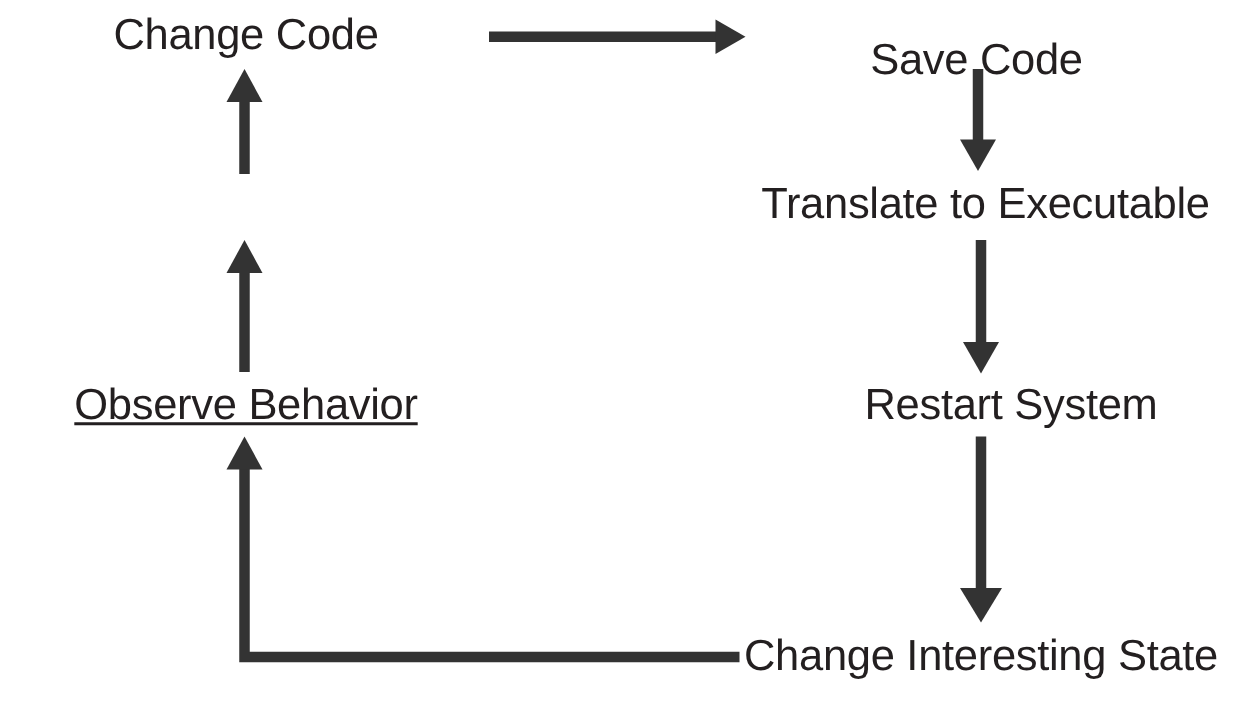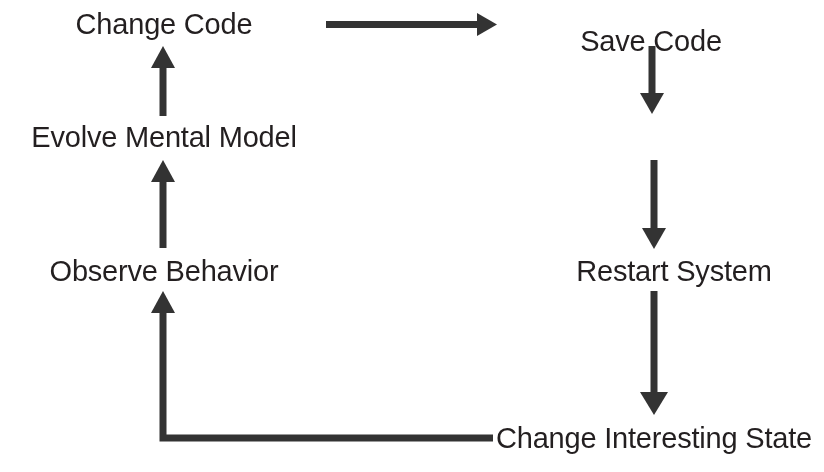--- a/index.html
+++ b/index.html
@@ -77,22 +77,22 @@
       <line x1="163" y1="116" x2="163" y2="62" stroke="#333333" stroke-width="7"></line>
       <polygon points="163,46 151,68 175,68" fill="#333333"></polygon>
     </g>
 
   </svg>
 
   <div class="node-label" style="left:164px; top:24px;">Change Code</div>
 
   <div class="node-label" style="left:651px; top:41px;text-align:center;">Save Code</div>
 
-  <div class="node-label" style="left:164px; top:137px;">Evolve Mental Model</div>
 
+  <div class="node-label" style="left:657px; top:137px;">Translate to Executable</div>
 
-  <div class="node-label" style="left:164px; top:271px;">Observe Behavior</div>
+  <div class="node-label" style="left:164px; top:271px;text-decoration:underline;">Observe Behavior</div>
 
   <div class="node-label" style="left:674px; top:271px;">Restart System</div>
 
   <div class="node-label" style="left:654px; top:438px;">Change Interesting State</div>
 
 </div>
 
 </body></html>

